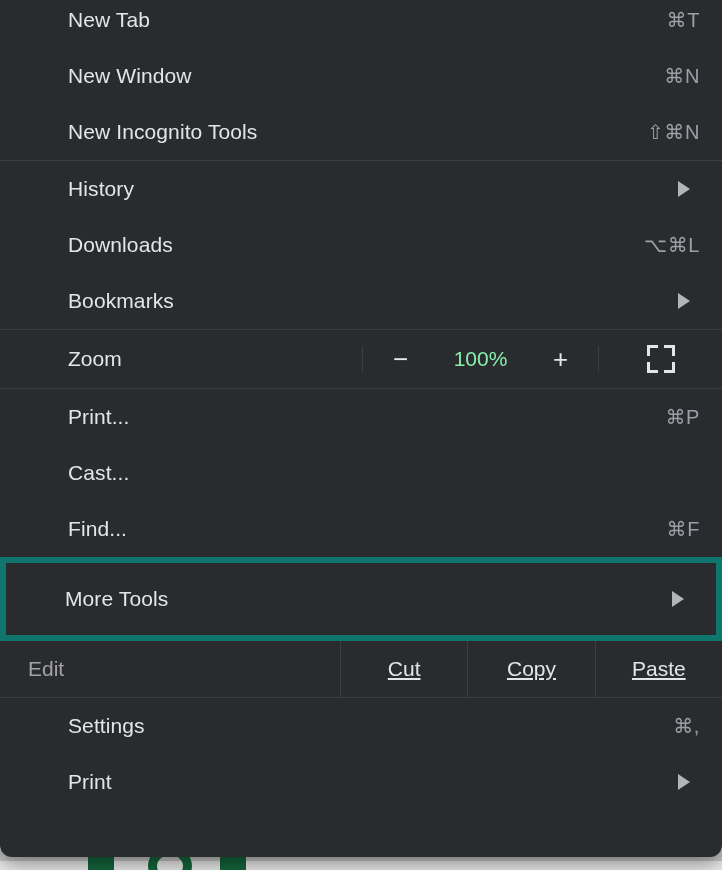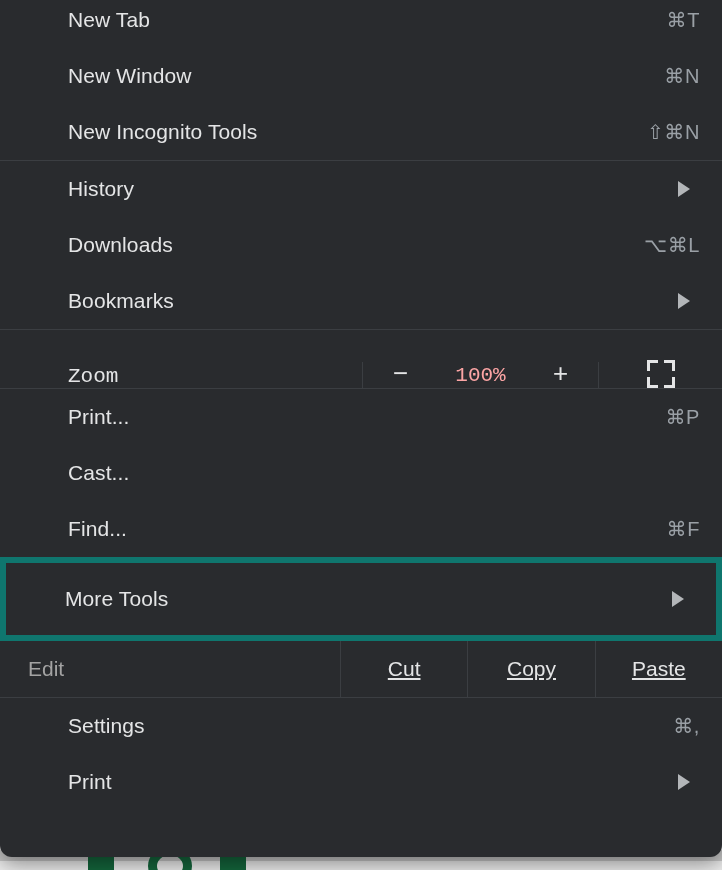--- a/index.html
+++ b/index.html
@@ -73,23 +73,22 @@
     width:0; height:0;
     border-top:8px solid transparent;
     border-bottom:8px solid transparent;
     border-left:12px solid #b3b6b9;
     margin-right:10px;
   }
 
   
   .zoom-row {
     display:flex;
-    align-items:flex-end;
+    align-items:center;
     height:58px;
-    font-family:Liberation Mono, monospace;
   }
   .zoom-label {
     flex:0 0 362px;
     display:flex; align-items:center;
     padding-left:68px;
     color:#e4e5e6;
     font-size:21px;
   }
   .zoom-controls {
     flex:0 0 237px;
@@ -99,21 +98,21 @@
     border-right:1px solid #3b3e42;
   }
   .zoom-btn {
     color:#e4e5e6;
     font-size:26px;
     line-height:1;
     width:26px; text-align:center;
     font-weight:300;
   }
   .zoom-value {
-    color:#fca5a5;
+    color:#86efac;
     font-size:21px;
     min-width:62px;
     text-align:center;
   }
   .zoom-fullscreen {
     flex:1 1 auto;
     display:flex; align-items:center; justify-content:center;
   }
   .fs-icon {
     position:relative;

